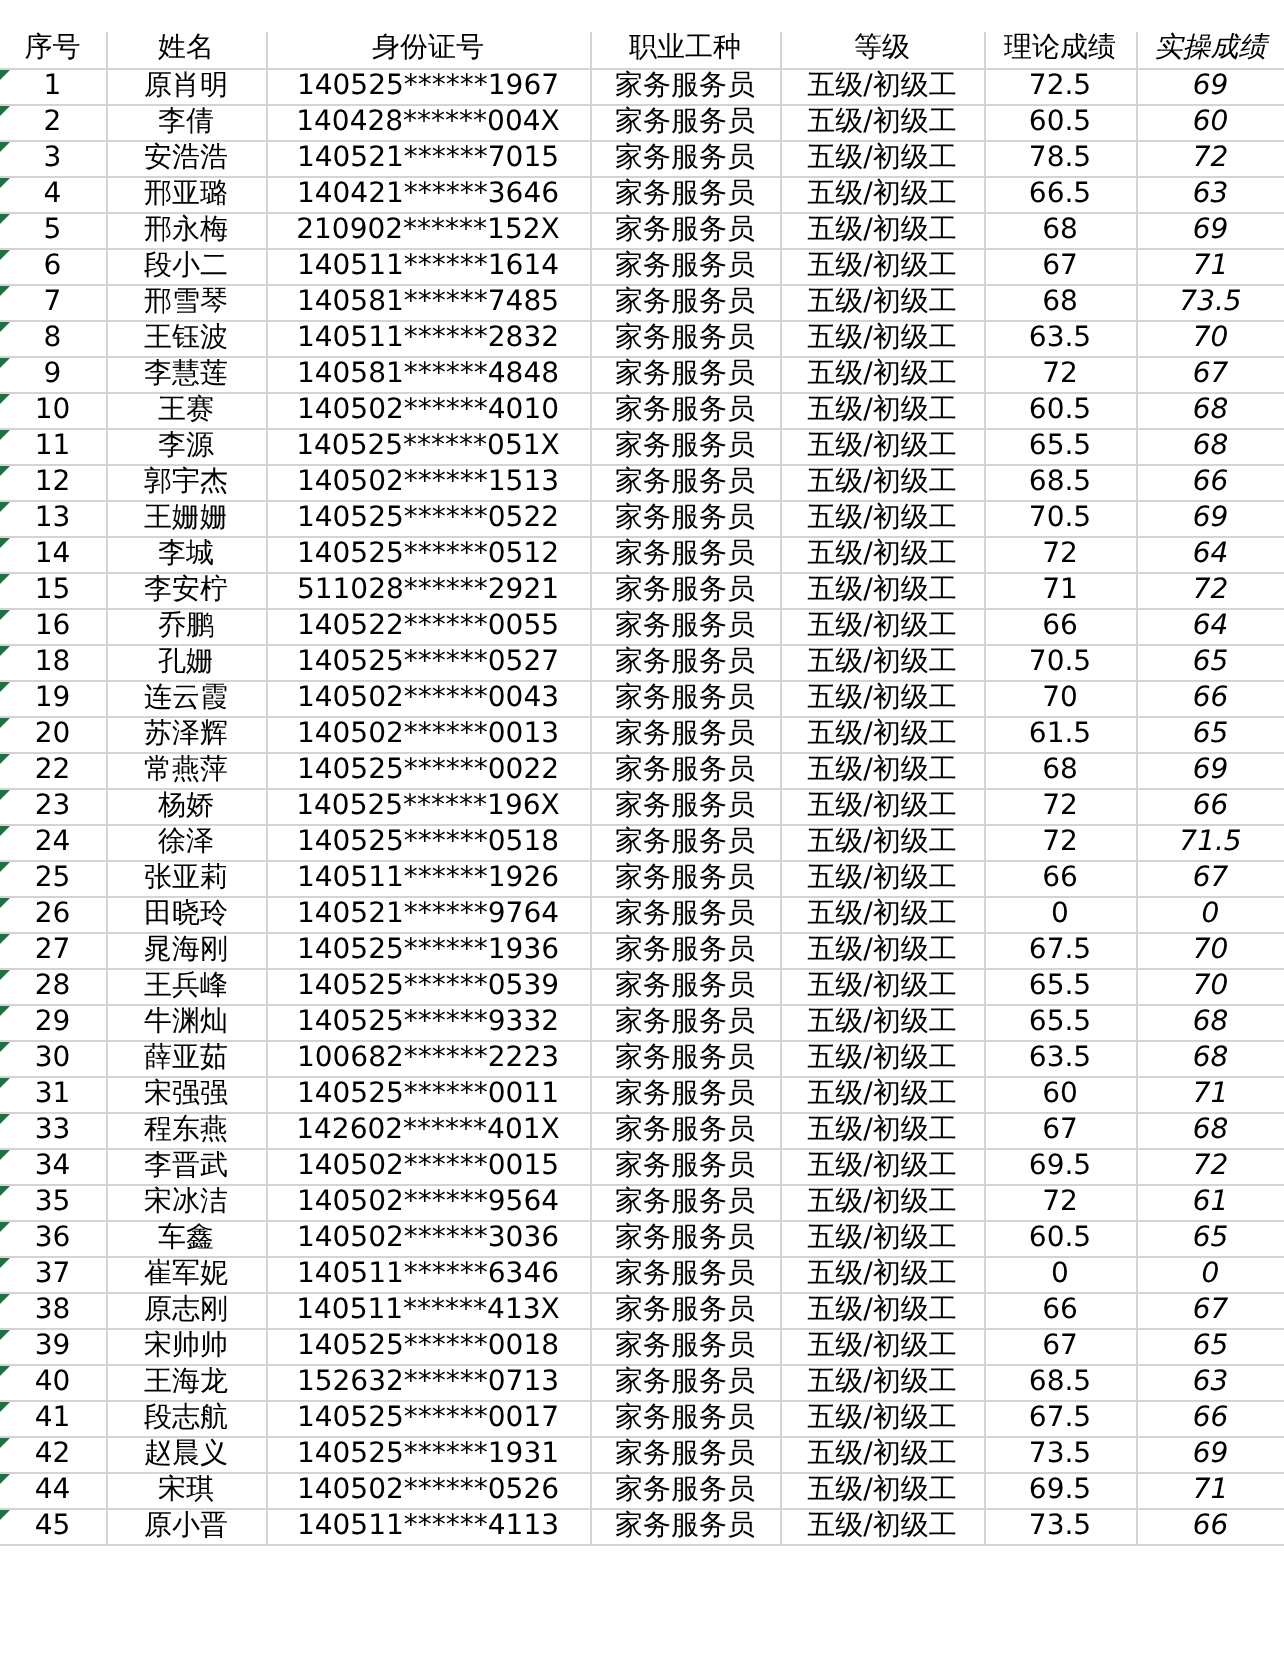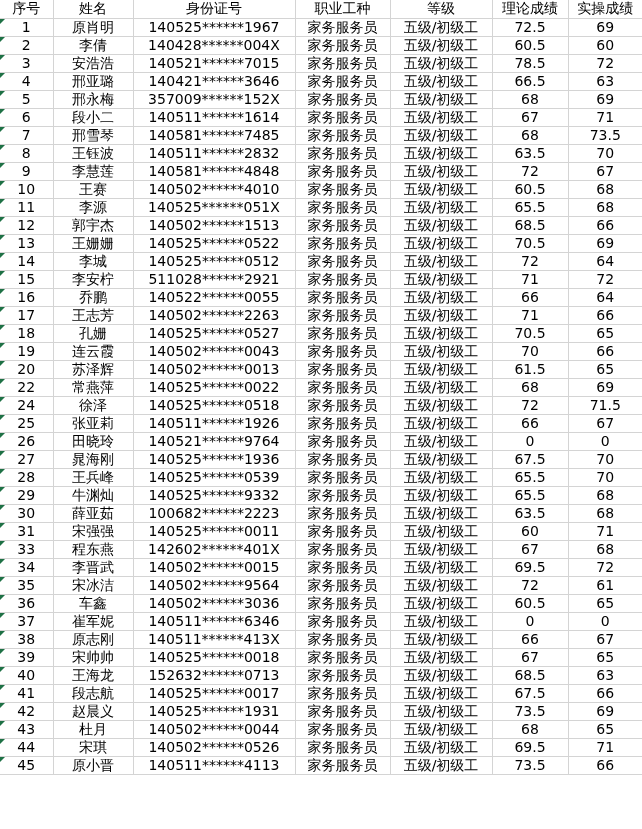--- a/index.html
+++ b/index.html
@@ -10,20 +10,21 @@
   body {
     width: 642px;
     height: 829px;
     overflow: hidden;
     font-family: "DejaVu Sans", "Liberation Sans", sans-serif;
   }
   table.sheet {
     border-collapse: collapse;
     table-layout: fixed;
     width: 642px;
+    margin-top: 16px;
   }
   col.c0 { width: 53px; }
   col.c1 { width: 80px; }
   col.c2 { width: 162px; }
   col.c3 { width: 95px; }
   col.c4 { width: 102px; }
   col.c5 { width: 76px; }
   col.c6 { width: 74px; }
   .sheet th, .sheet td {
     border: 1px solid #d4d4d4;
@@ -35,21 +36,21 @@
     vertical-align: middle;
     font-size: 14px;
     line-height: 17px;
     font-weight: normal;
     color: #000000;
     white-space: nowrap;
     overflow: hidden;
   }
   .sheet tr:first-child th { border-top: none; }
   .sheet th:first-child, .sheet td:first-child { border-left: none; }
-  .sheet th:last-child, .sheet td:last-child { border-right: none; }
+  .sheet th:last-child, .sheet td:last-child { border-right: none; font-style: italic; }
   td.no-cell { position: relative; }
   span.tri {
     position: absolute;
     top: 0;
     left: 0;
     width: 0;
     height: 0;
     border-top: 5px solid #1e7145;
     border-right: 5px solid transparent;
   }
@@ -111,21 +112,21 @@
         <td>邢亚璐</td>
         <td>140421******3646</td>
         <td>家务服务员</td>
         <td>五级/初级工</td>
         <td>66.5</td>
         <td>63</td>
       </tr>
       <tr>
         <td class="no-cell"><span class="tri"></span><span>5</span></td>
         <td>邢永梅</td>
-        <td>357009******152X</td>
+        <td>210902******152X</td>
         <td>家务服务员</td>
         <td>五级/初级工</td>
         <td>68</td>
         <td>69</td>
       </tr>
       <tr>
         <td class="no-cell"><span class="tri"></span><span>6</span></td>
         <td>段小二</td>
         <td>140511******1614</td>
         <td>家务服务员</td>
@@ -217,29 +218,20 @@
       <tr>
         <td class="no-cell"><span class="tri"></span><span>16</span></td>
         <td>乔鹏</td>
         <td>140522******0055</td>
         <td>家务服务员</td>
         <td>五级/初级工</td>
         <td>66</td>
         <td>64</td>
       </tr>
       <tr>
-        <td class="no-cell"><span class="tri"></span><span>17</span></td>
-        <td>王志芳</td>
-        <td>140502******2263</td>
-        <td>家务服务员</td>
-        <td>五级/初级工</td>
-        <td>71</td>
-        <td>66</td>
-      </tr>
-      <tr>
         <td class="no-cell"><span class="tri"></span><span>18</span></td>
         <td>孔姗</td>
         <td>140525******0527</td>
         <td>家务服务员</td>
         <td>五级/初级工</td>
         <td>70.5</td>
         <td>65</td>
       </tr>
       <tr>
         <td class="no-cell"><span class="tri"></span><span>19</span></td>
@@ -262,20 +254,29 @@
       <tr>
         <td class="no-cell"><span class="tri"></span><span>22</span></td>
         <td>常燕萍</td>
         <td>140525******0022</td>
         <td>家务服务员</td>
         <td>五级/初级工</td>
         <td>68</td>
         <td>69</td>
       </tr>
       <tr>
+        <td class="no-cell"><span class="tri"></span><span>23</span></td>
+        <td>杨娇</td>
+        <td>140525******196X</td>
+        <td>家务服务员</td>
+        <td>五级/初级工</td>
+        <td>72</td>
+        <td>66</td>
+      </tr>
+      <tr>
         <td class="no-cell"><span class="tri"></span><span>24</span></td>
         <td>徐泽</td>
         <td>140525******0518</td>
         <td>家务服务员</td>
         <td>五级/初级工</td>
         <td>72</td>
         <td>71.5</td>
       </tr>
       <tr>
         <td class="no-cell"><span class="tri"></span><span>25</span></td>
@@ -422,29 +423,20 @@
         <td>66</td>
       </tr>
       <tr>
         <td class="no-cell"><span class="tri"></span><span>42</span></td>
         <td>赵晨义</td>
         <td>140525******1931</td>
         <td>家务服务员</td>
         <td>五级/初级工</td>
         <td>73.5</td>
         <td>69</td>
-      </tr>
-      <tr>
-        <td class="no-cell"><span class="tri"></span><span>43</span></td>
-        <td>杜月</td>
-        <td>140502******0044</td>
-        <td>家务服务员</td>
-        <td>五级/初级工</td>
-        <td>68</td>
-        <td>65</td>
       </tr>
       <tr>
         <td class="no-cell"><span class="tri"></span><span>44</span></td>
         <td>宋琪</td>
         <td>140502******0526</td>
         <td>家务服务员</td>
         <td>五级/初级工</td>
         <td>69.5</td>
         <td>71</td>
       </tr>

